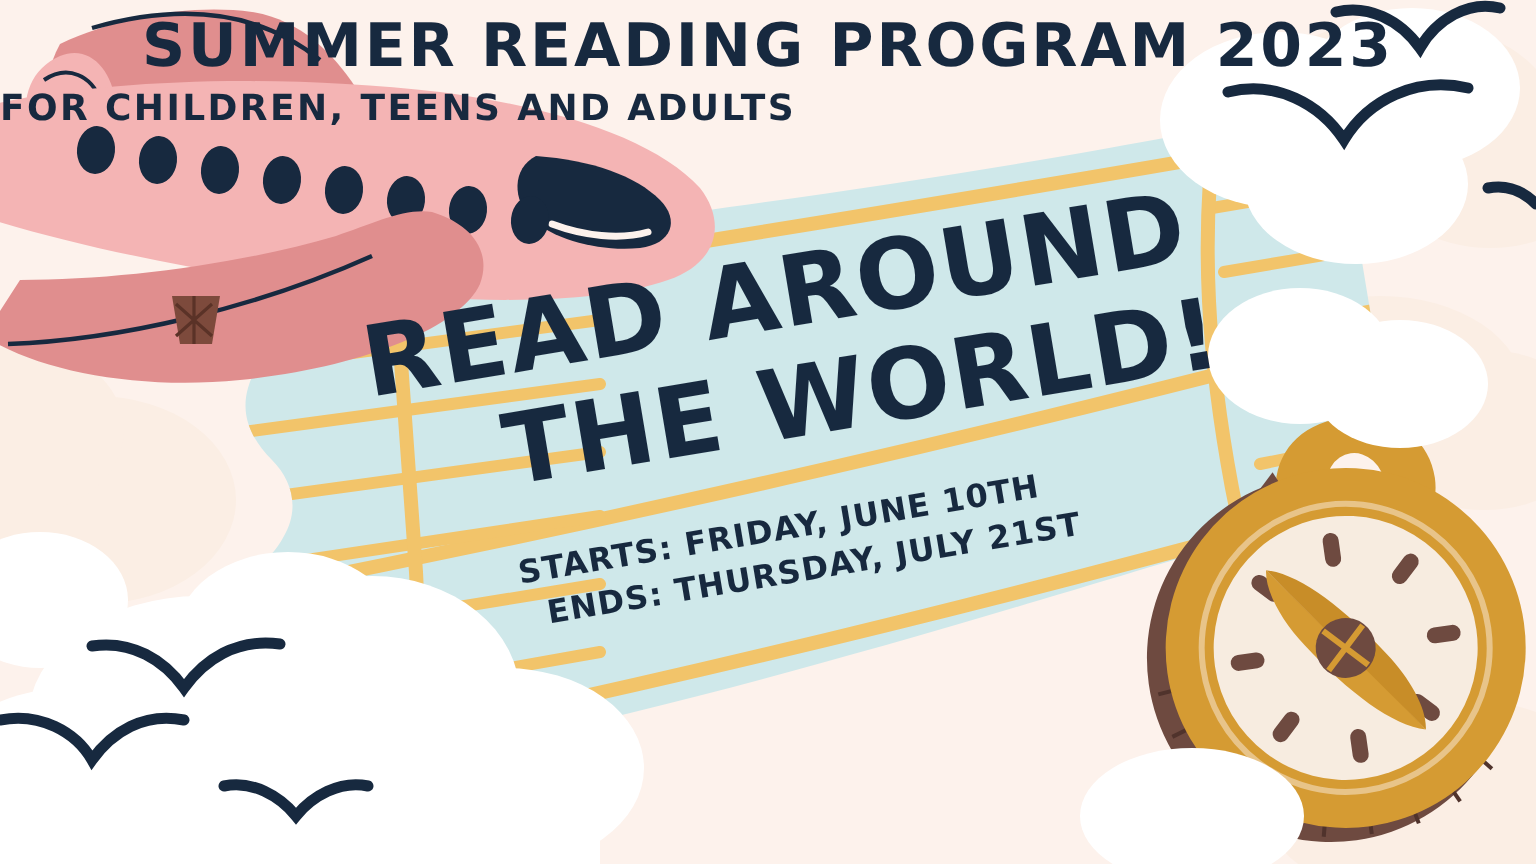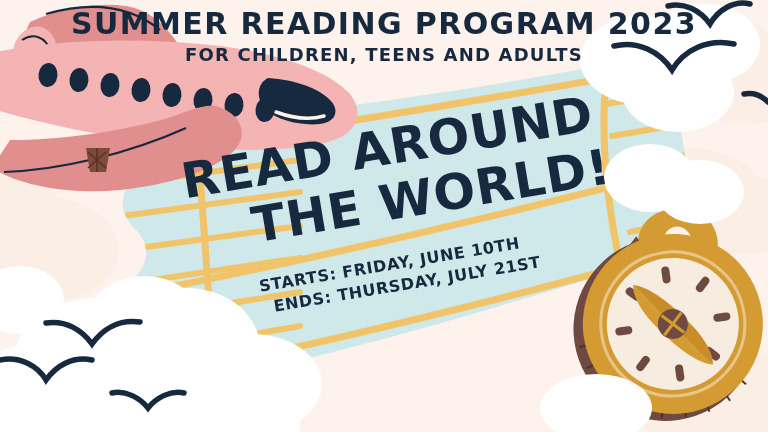--- a/index.html
+++ b/index.html
@@ -19,21 +19,21 @@
   .txt { position:absolute; color:#17293f; white-space:nowrap; }
 
   
   #title-main {
     left:0; top:6px; width:768px; text-align:center;
     font-size:30px; font-weight:bold; letter-spacing:1.4px;
     color:#17293f;
     font-family:"DejaVu Sans", sans-serif;
   }
   #title-sub {
-    left:0; top:44px; width:768px; text-align:center;
+    left:0; top:44px; width:768px; 
     font-size:18px; font-weight:bold; letter-spacing:1.2px;
     color:#17293f;
     font-family:"DejaVu Sans", sans-serif;
   }
 
   
   #headline-block {
     left:178px; top:158px;
     transform:rotate(-9.5deg);
     transform-origin:left top;

